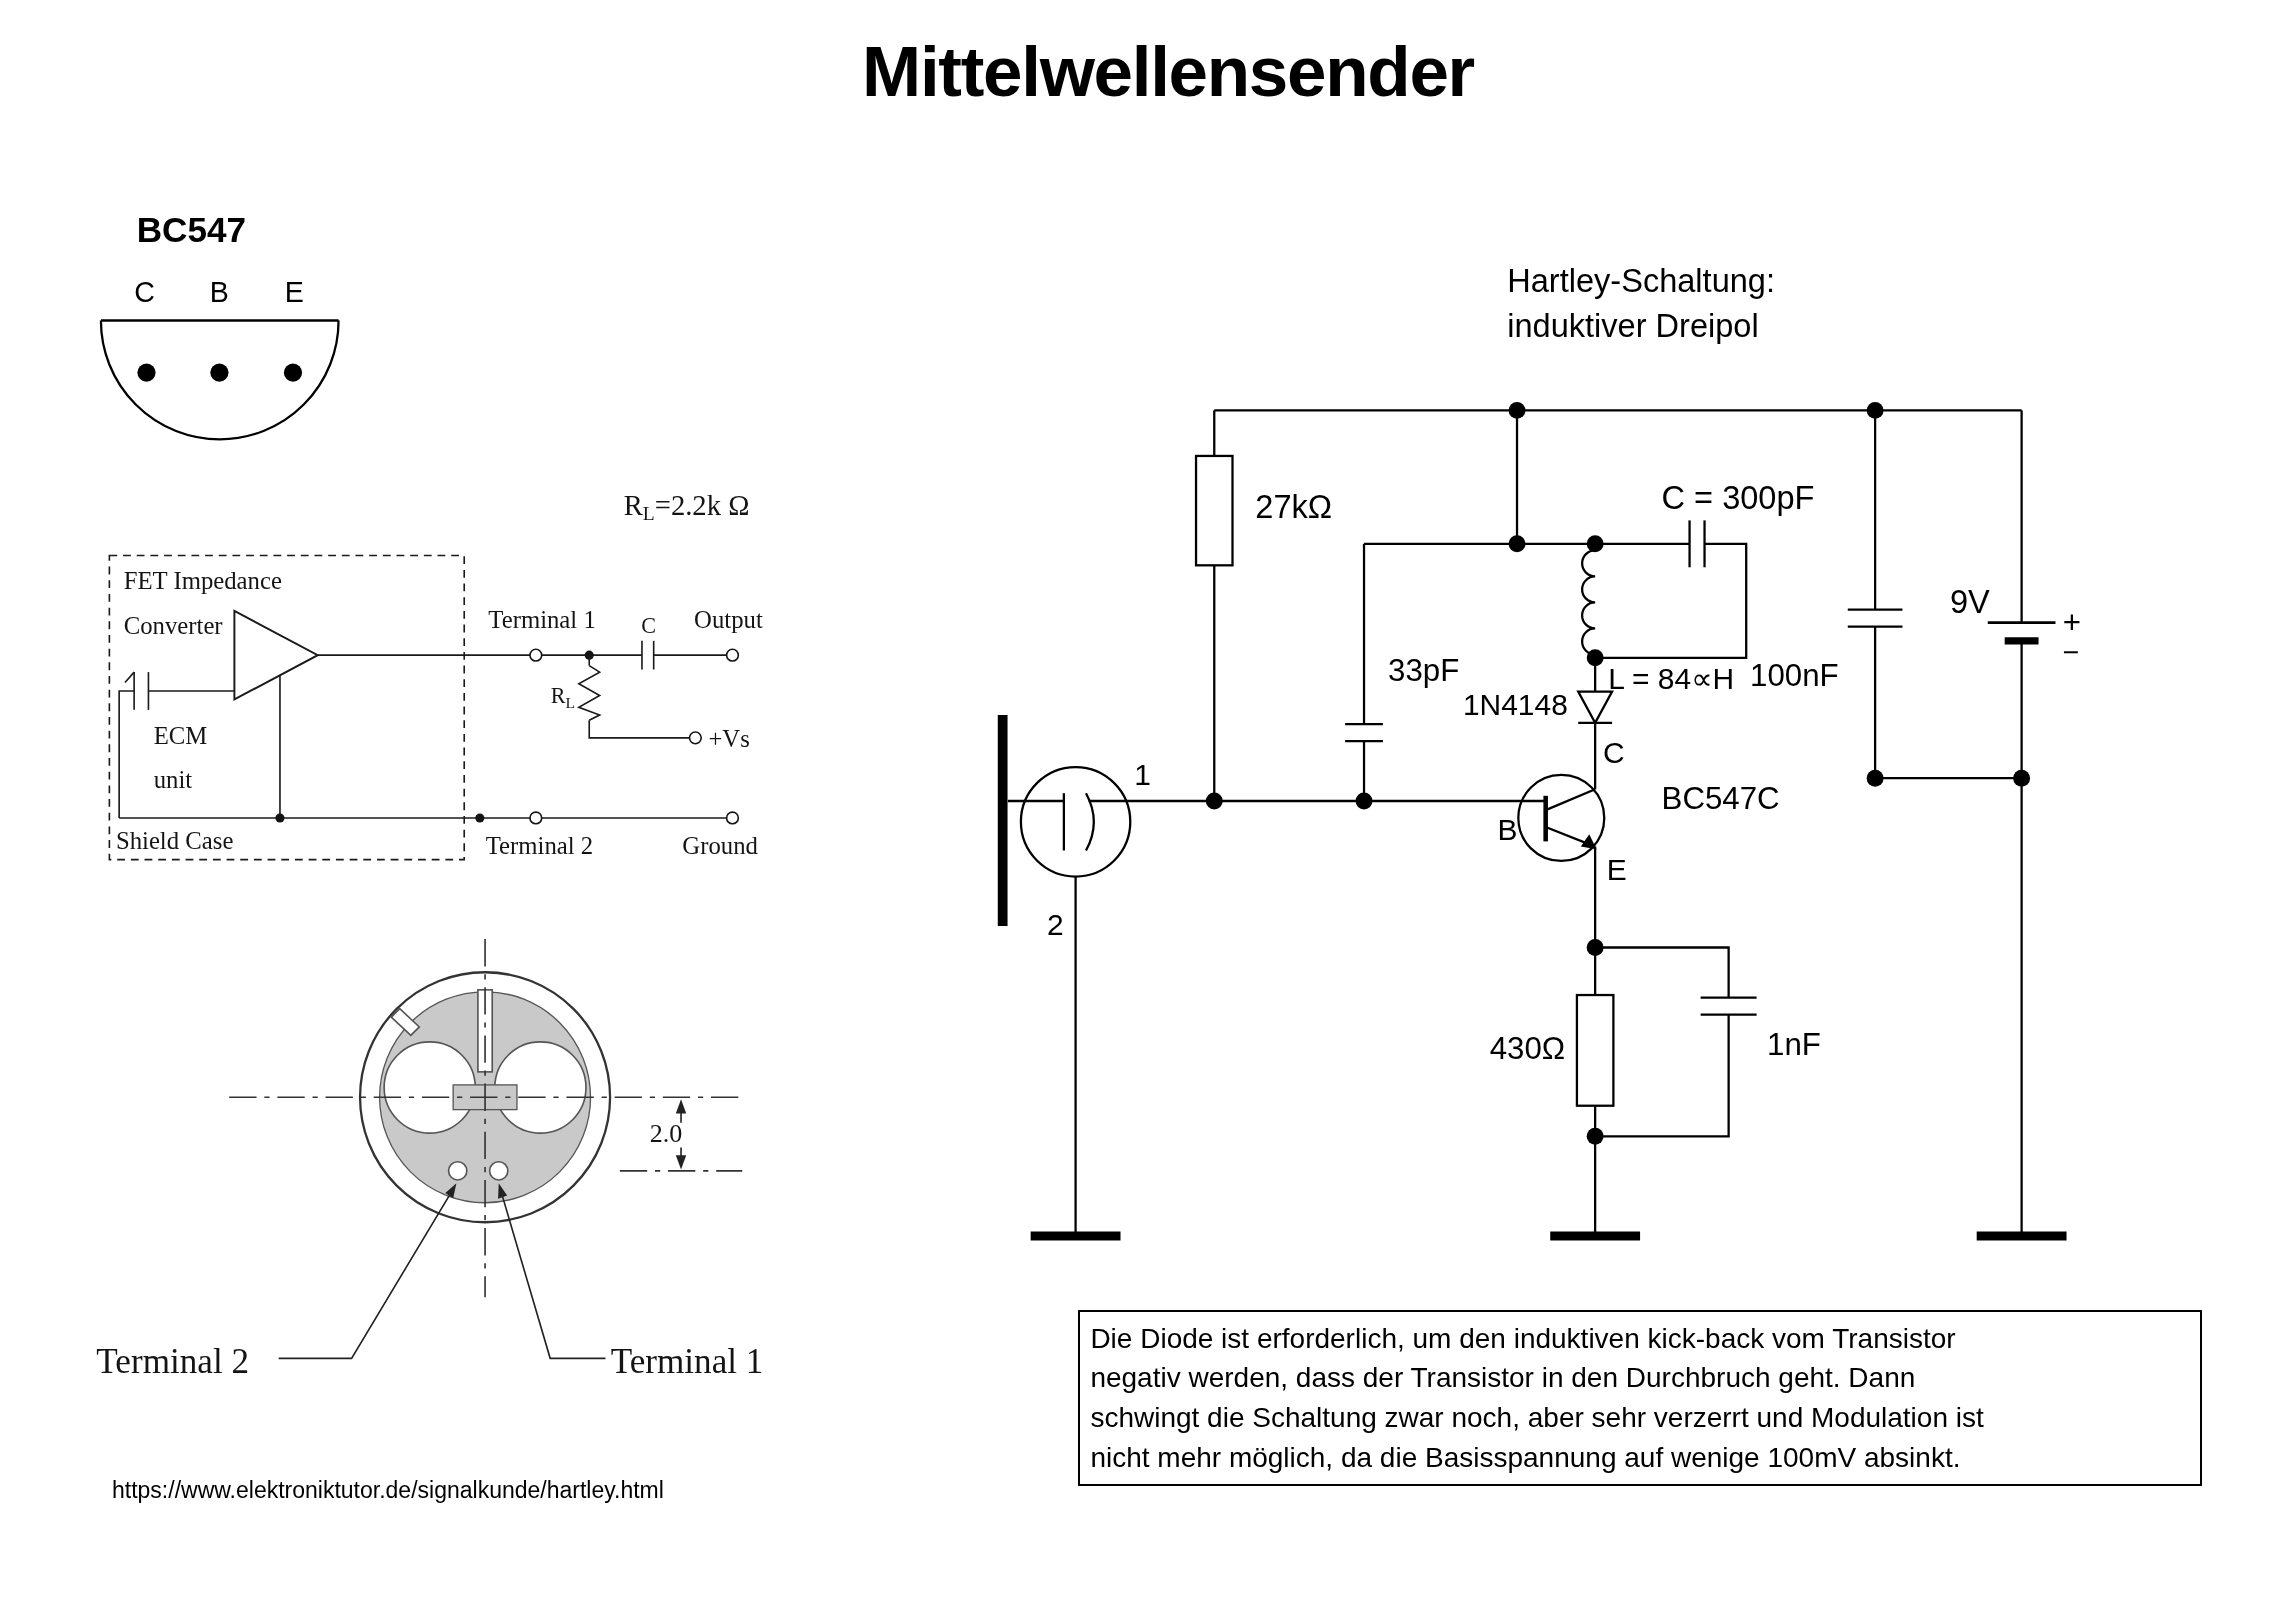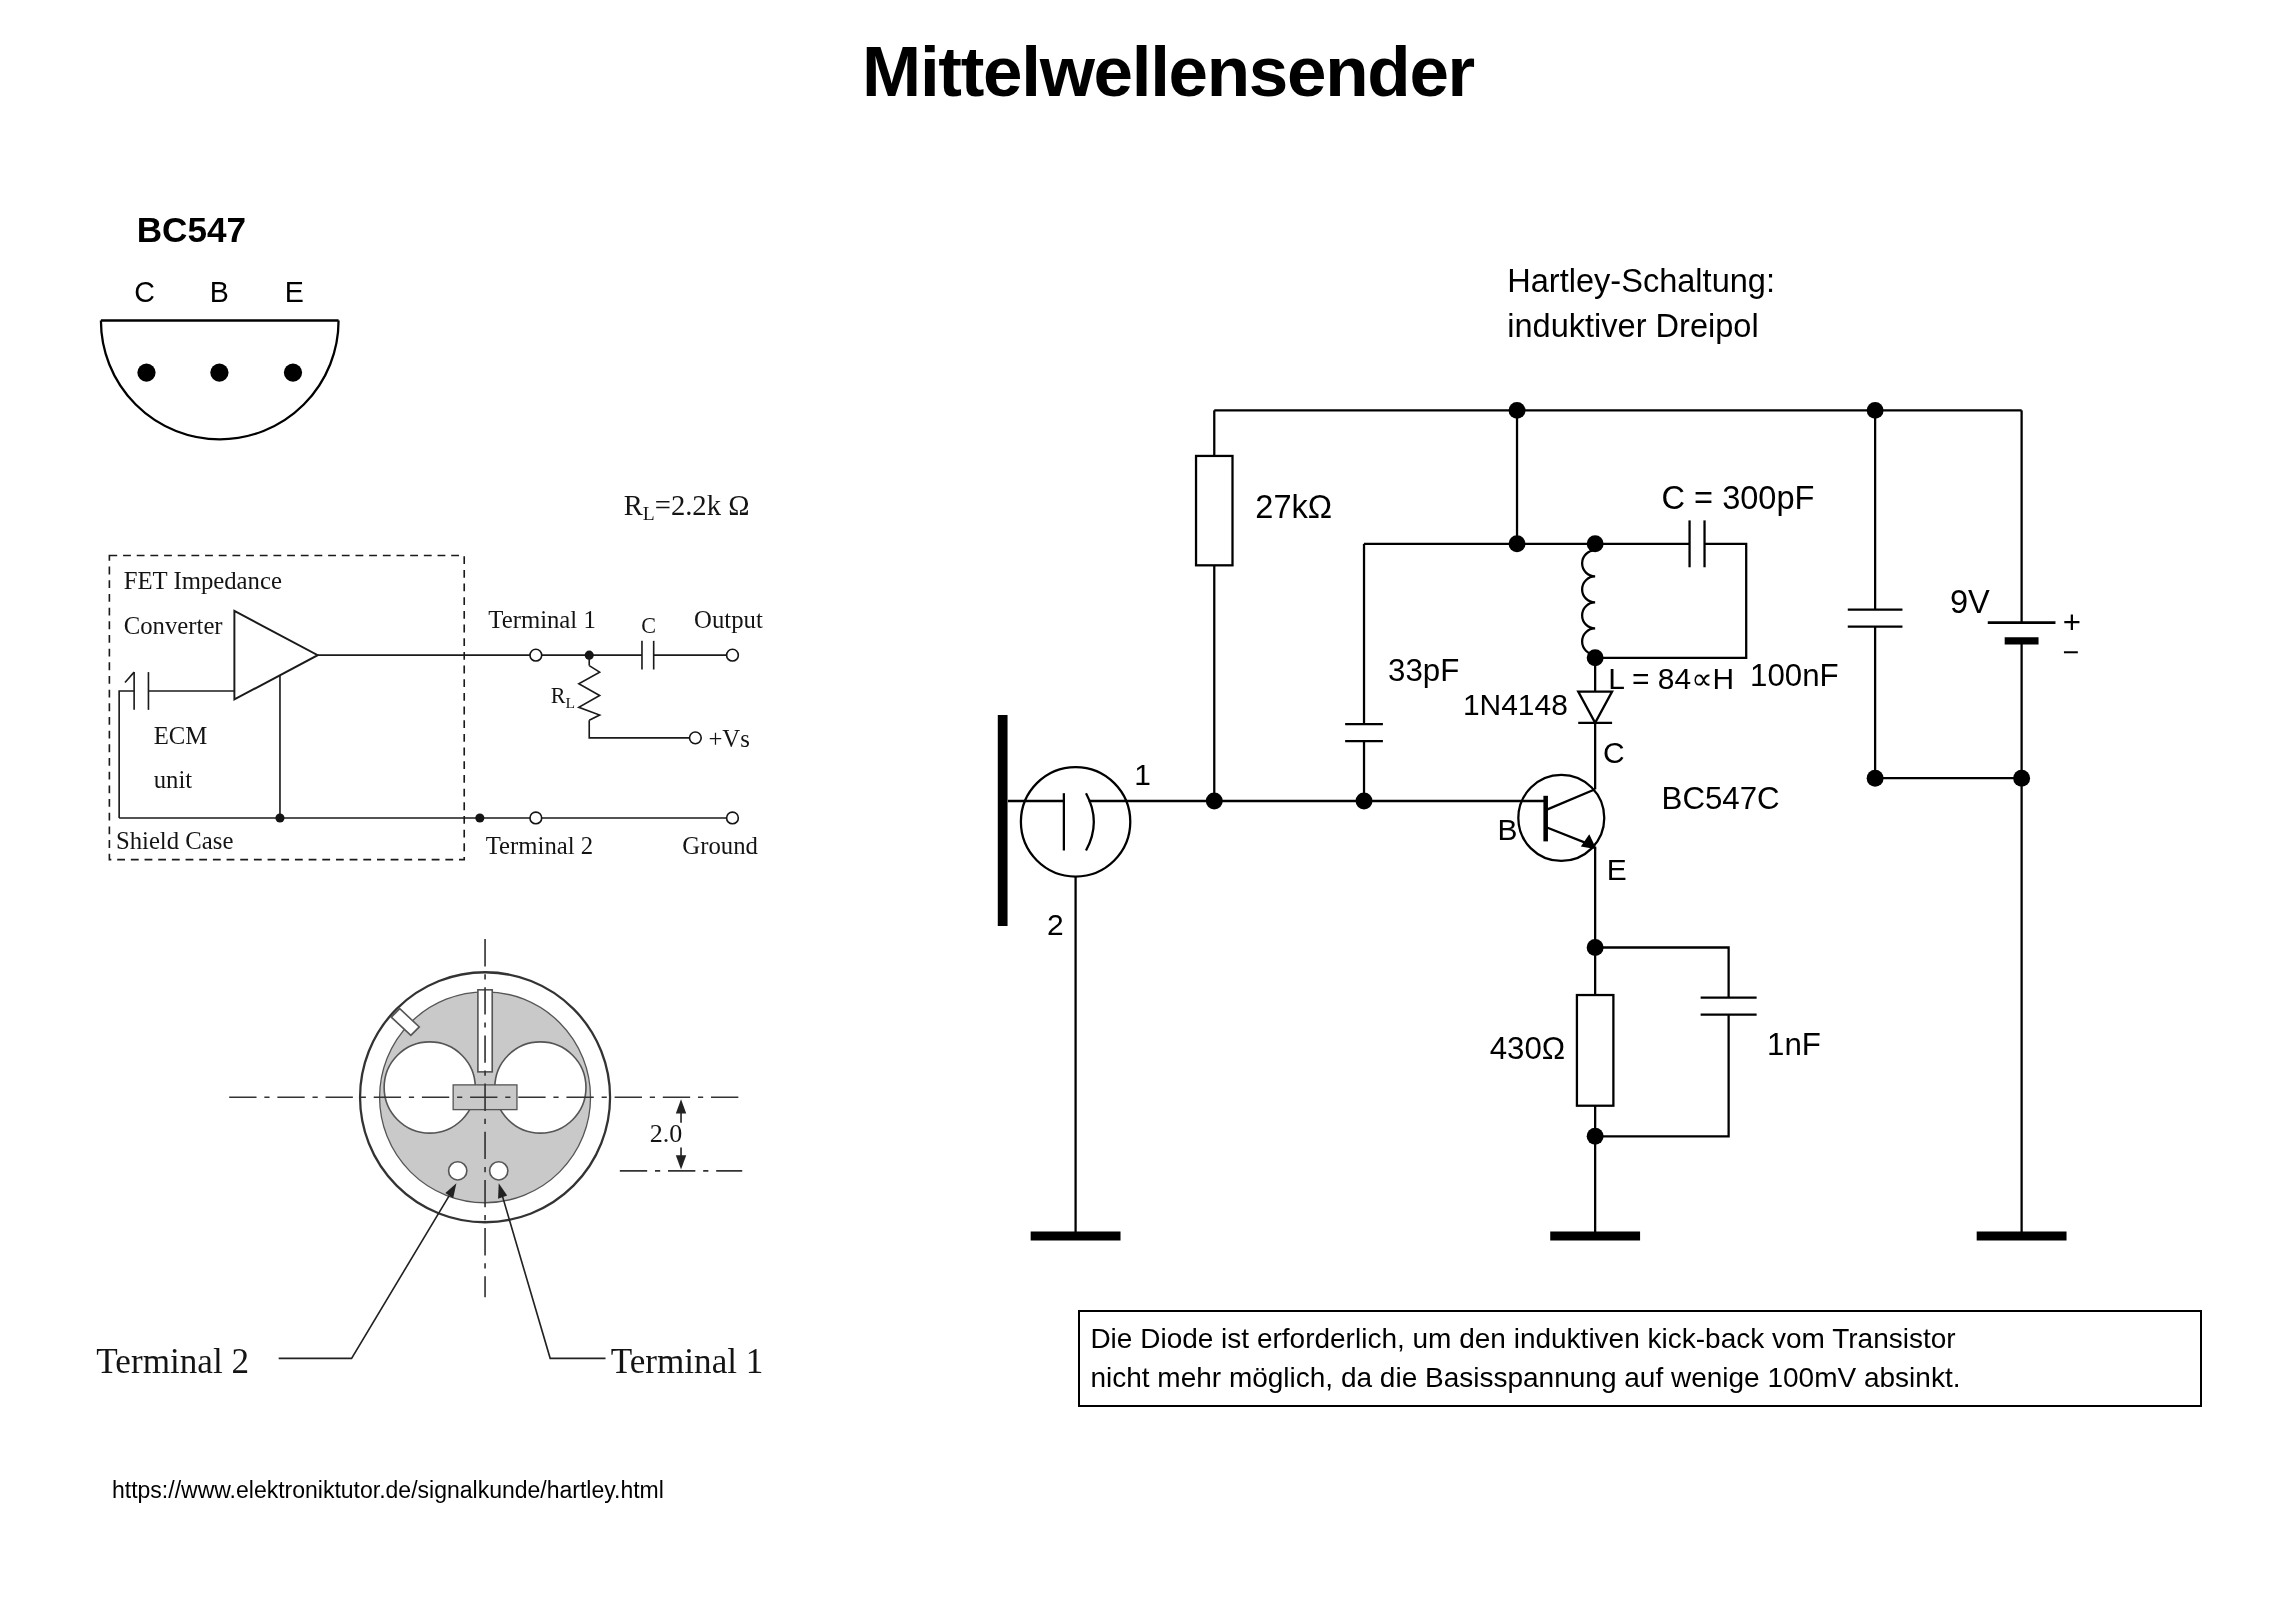--- a/index.html
+++ b/index.html
@@ -248,15 +248,17 @@
       <circle class="dot" cx="2880" cy="1195" r="13"></circle>
       <circle class="dot" cx="3105" cy="1195" r="13"></circle>
     </g>
   </g>
 </svg>
 
 <div class="url">https://www.elektroniktutor.de/signalkunde/hartley.html</div>
 
 <div class="notebox">
   <div>Die Diode ist erforderlich, um den induktiven kick-back vom Transistor</div>
+  <div>negativ werden, dass der Transistor in den Durchbruch geht. Dann</div>
+  <div>schwingt die Schaltung zwar noch, aber sehr verzerrt und Modulation ist</div>
   <div>nicht mehr möglich, da die Basisspannung auf wenige 100mV absinkt.</div>
 </div>
 
 
 </body></html>

